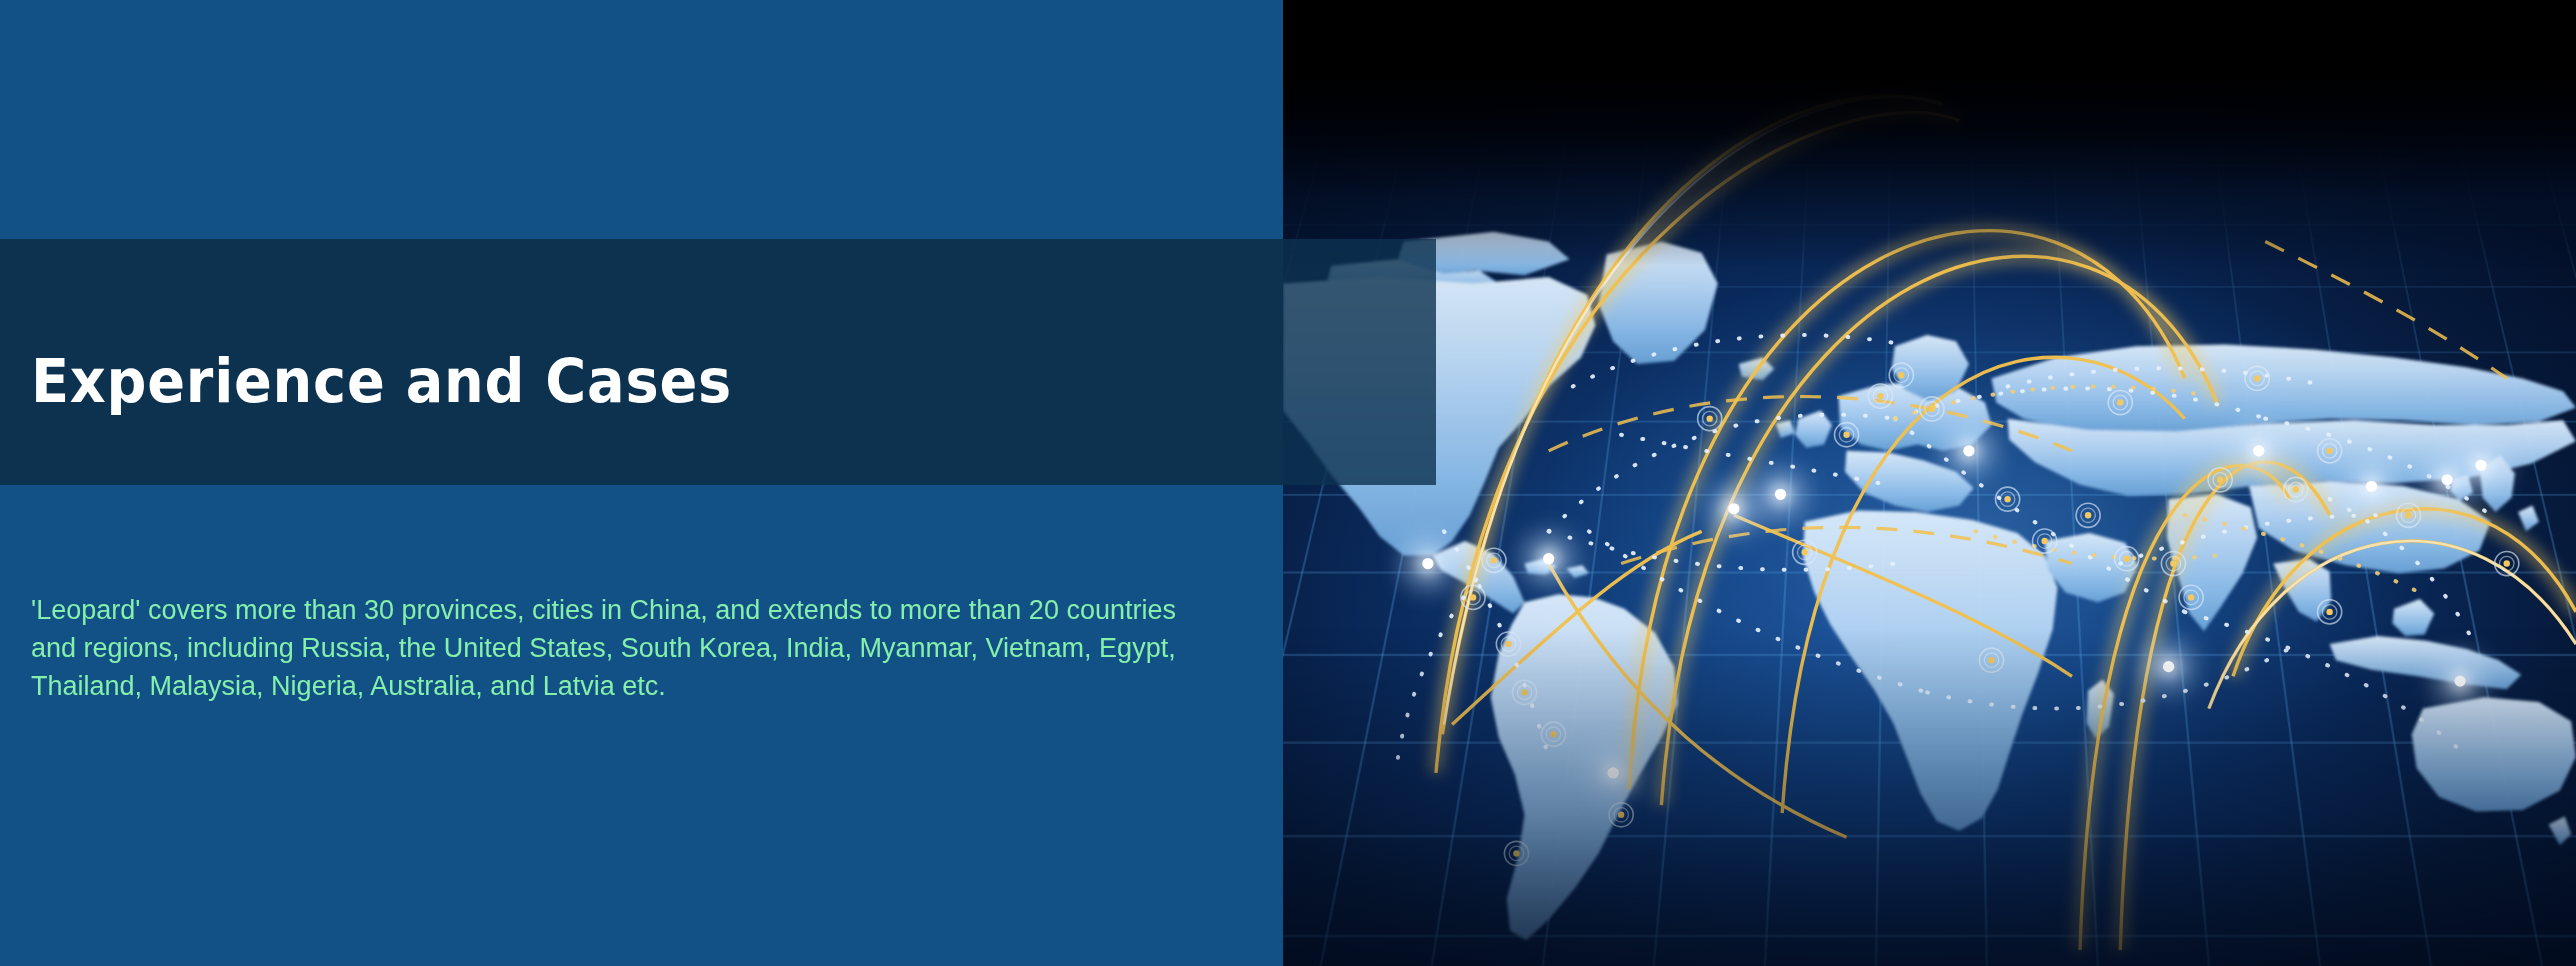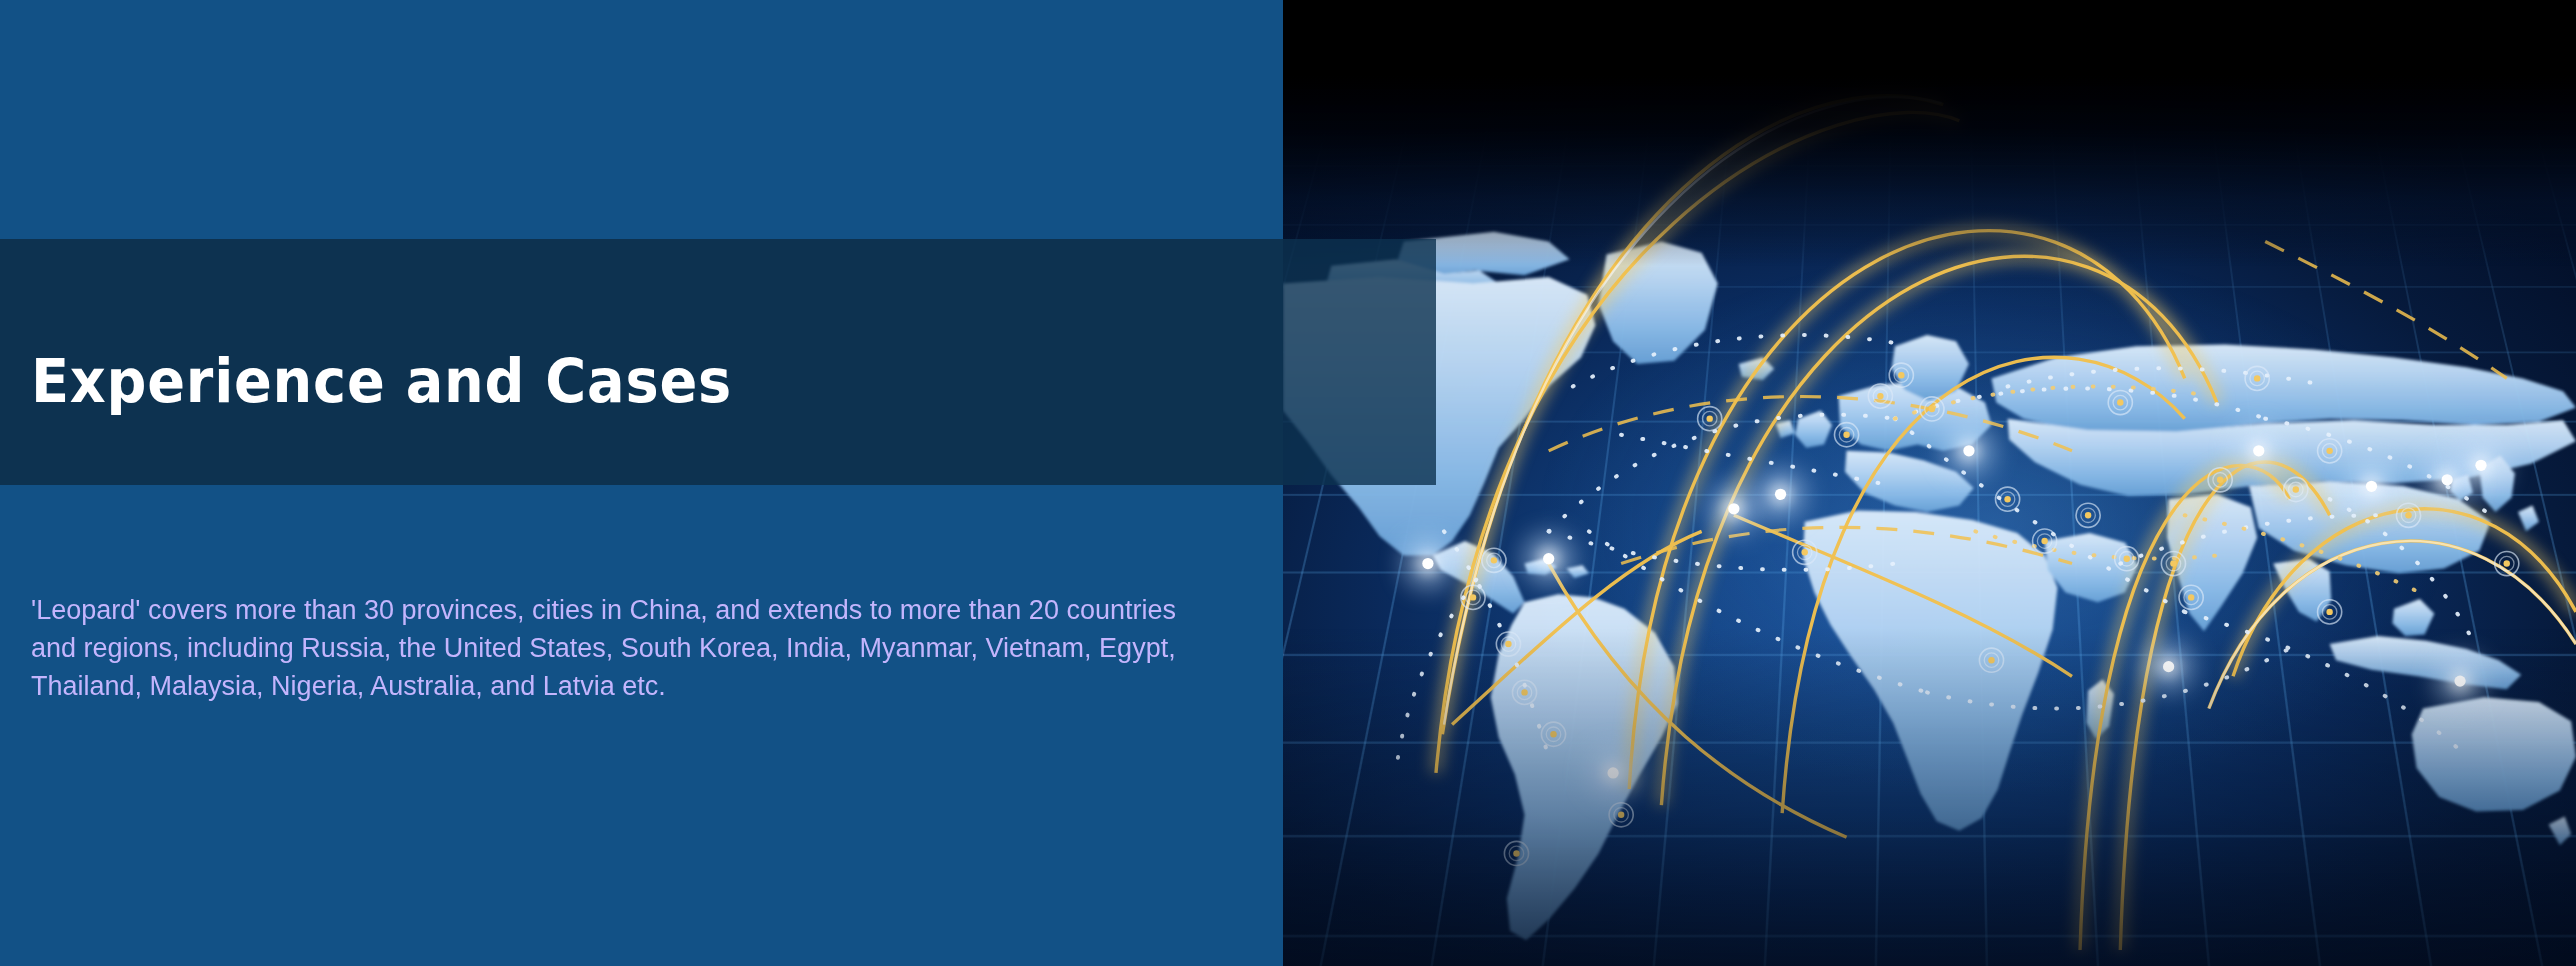--- a/index.html
+++ b/index.html
@@ -47,21 +47,21 @@
   #title-band-overlay{position:absolute;left:1283px;top:239px;width:153px;height:246px;
      background:rgba(13,50,80,.80);}
 
   #title{position:absolute;left:31px;top:306px;width:1127px;
      font-family:"DejaVu Sans",sans-serif;
      font-weight:bold;font-size:60px;letter-spacing:0.8px;color:#ffffff;
      transform:scaleX(.93);transform-origin:left center;white-space:nowrap;}
 
   #body-copy{position:absolute;left:31px;top:564px;width:1159px;
      font-family:"Liberation Sans",sans-serif;font-size:27px;line-height:38px;
-     color:#c4b5fd;font-weight:400;}
+     color:#86efac;font-weight:400;}
 </style>
 </head>
 <body>
 
 <div id="slide">
 
   <div id="map-panel">
     <div class="ocean"></div>
 
     <div class="grid-wrap">

